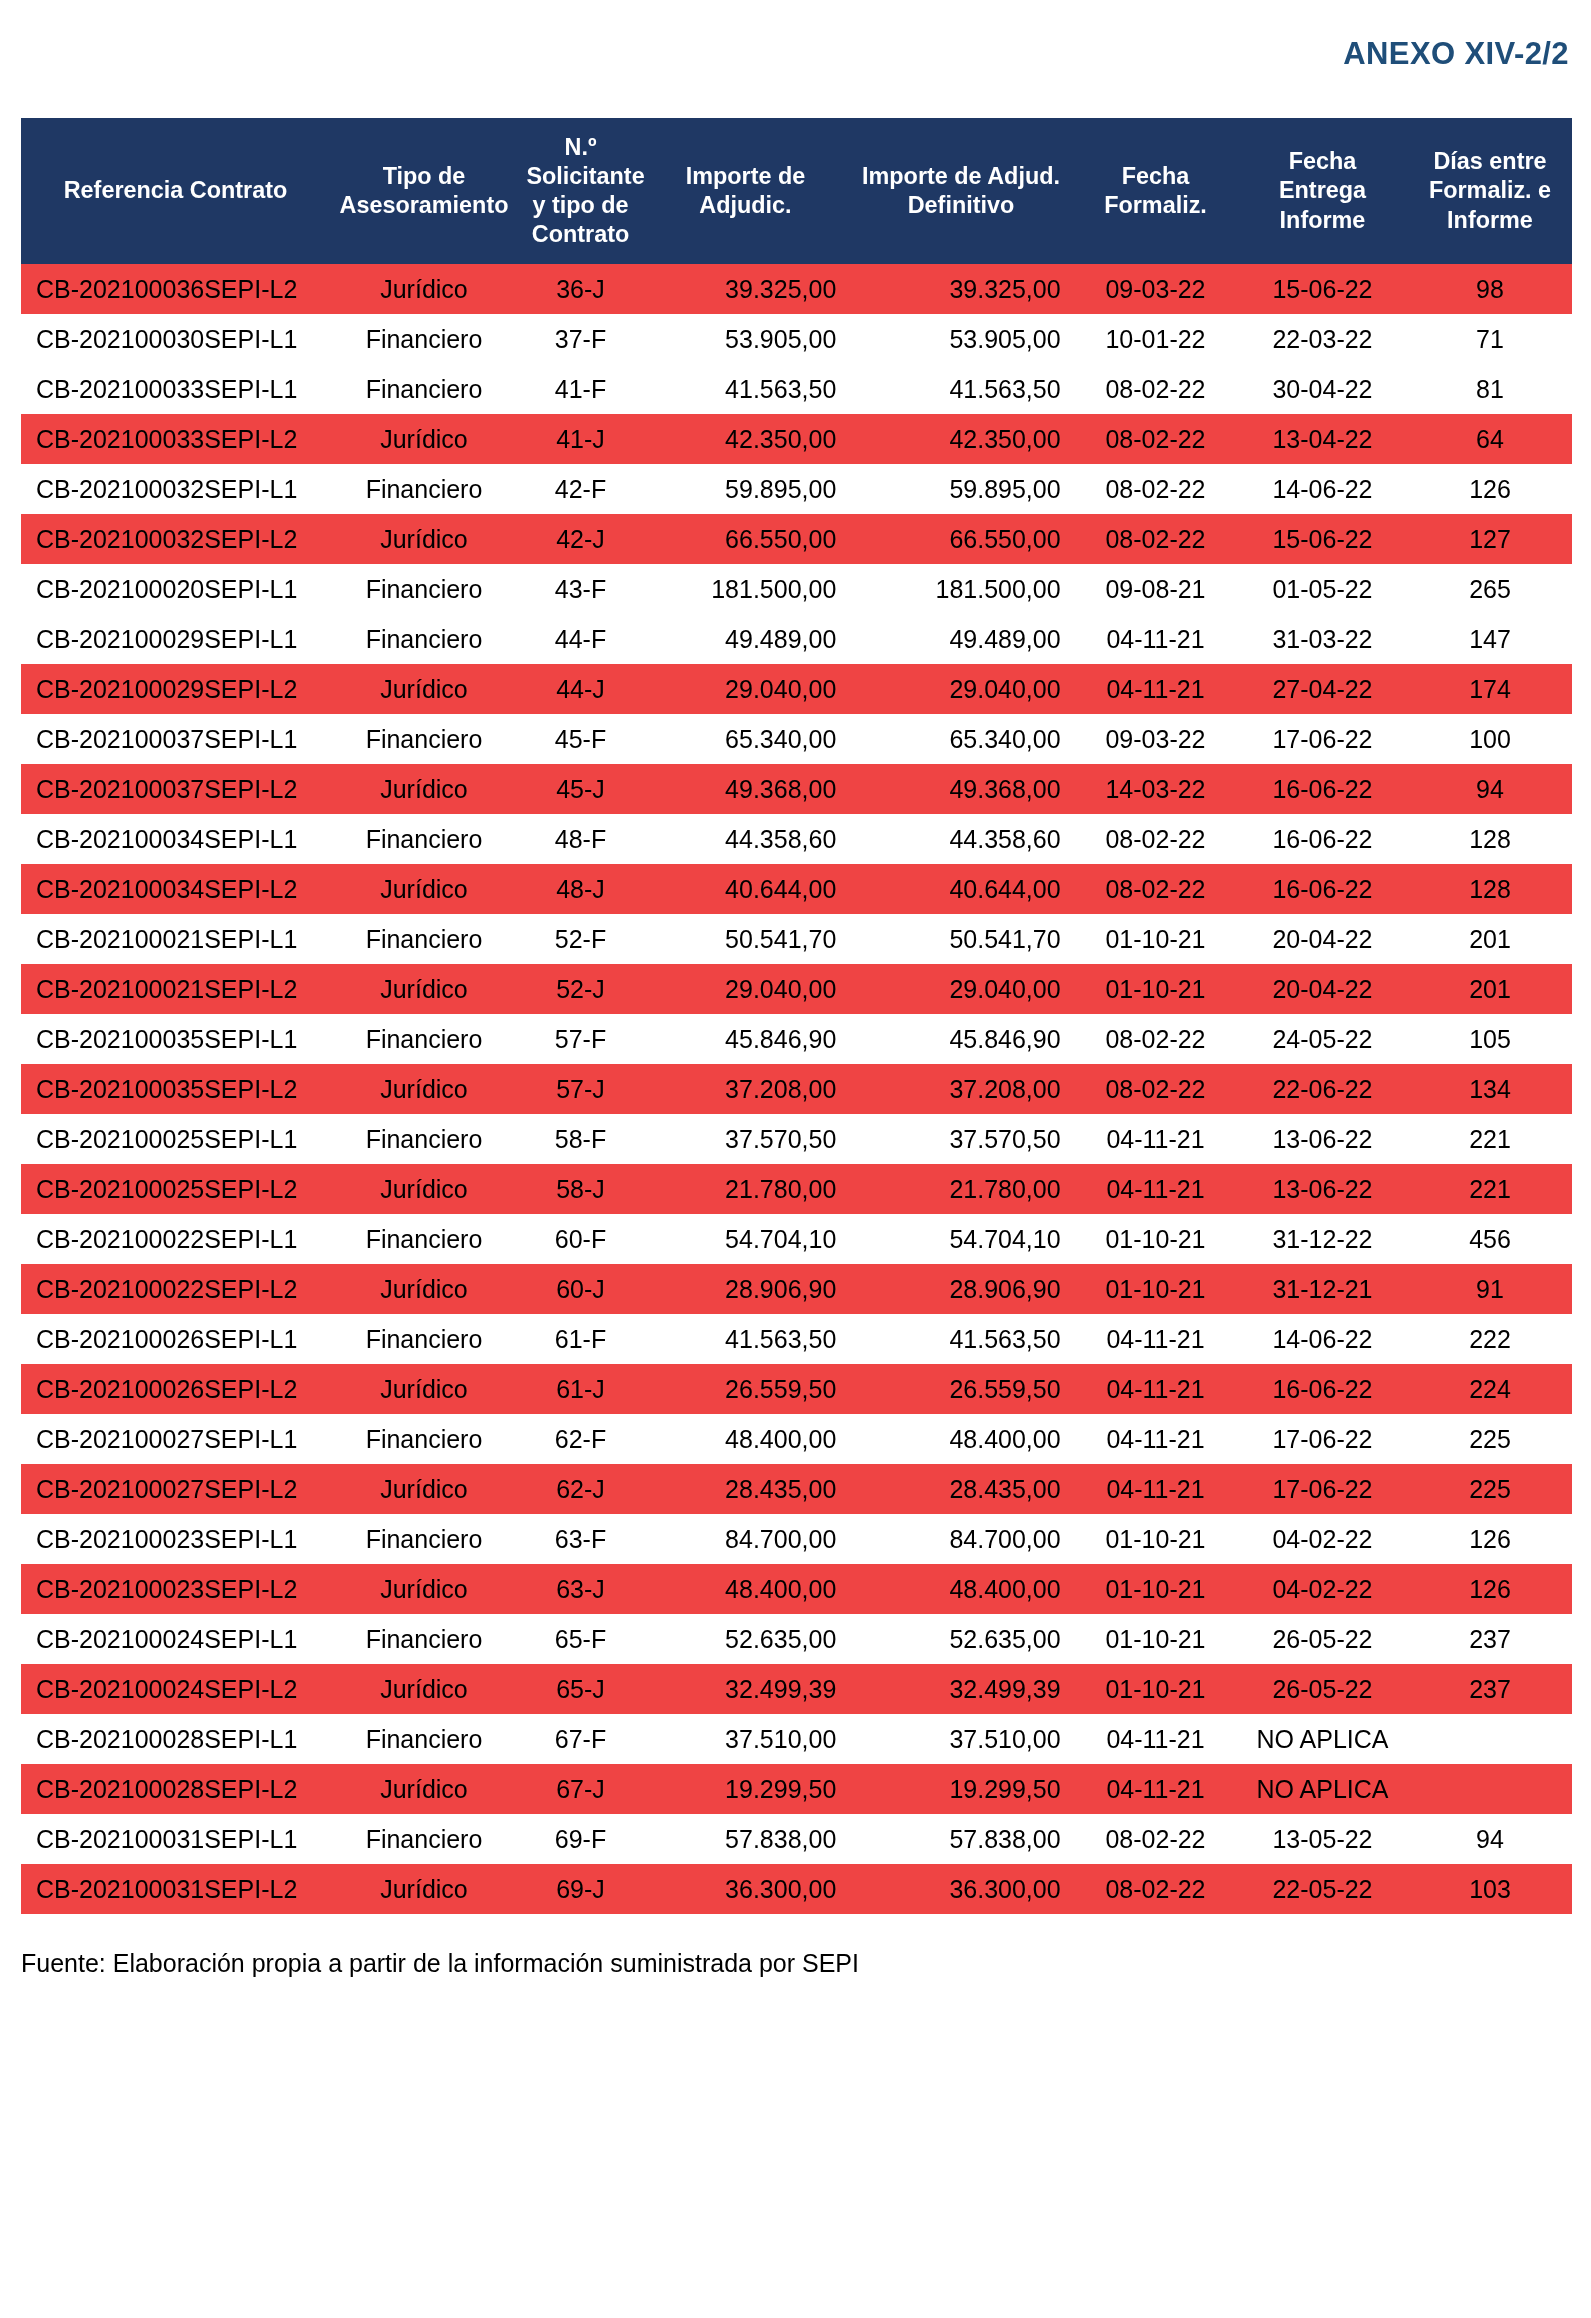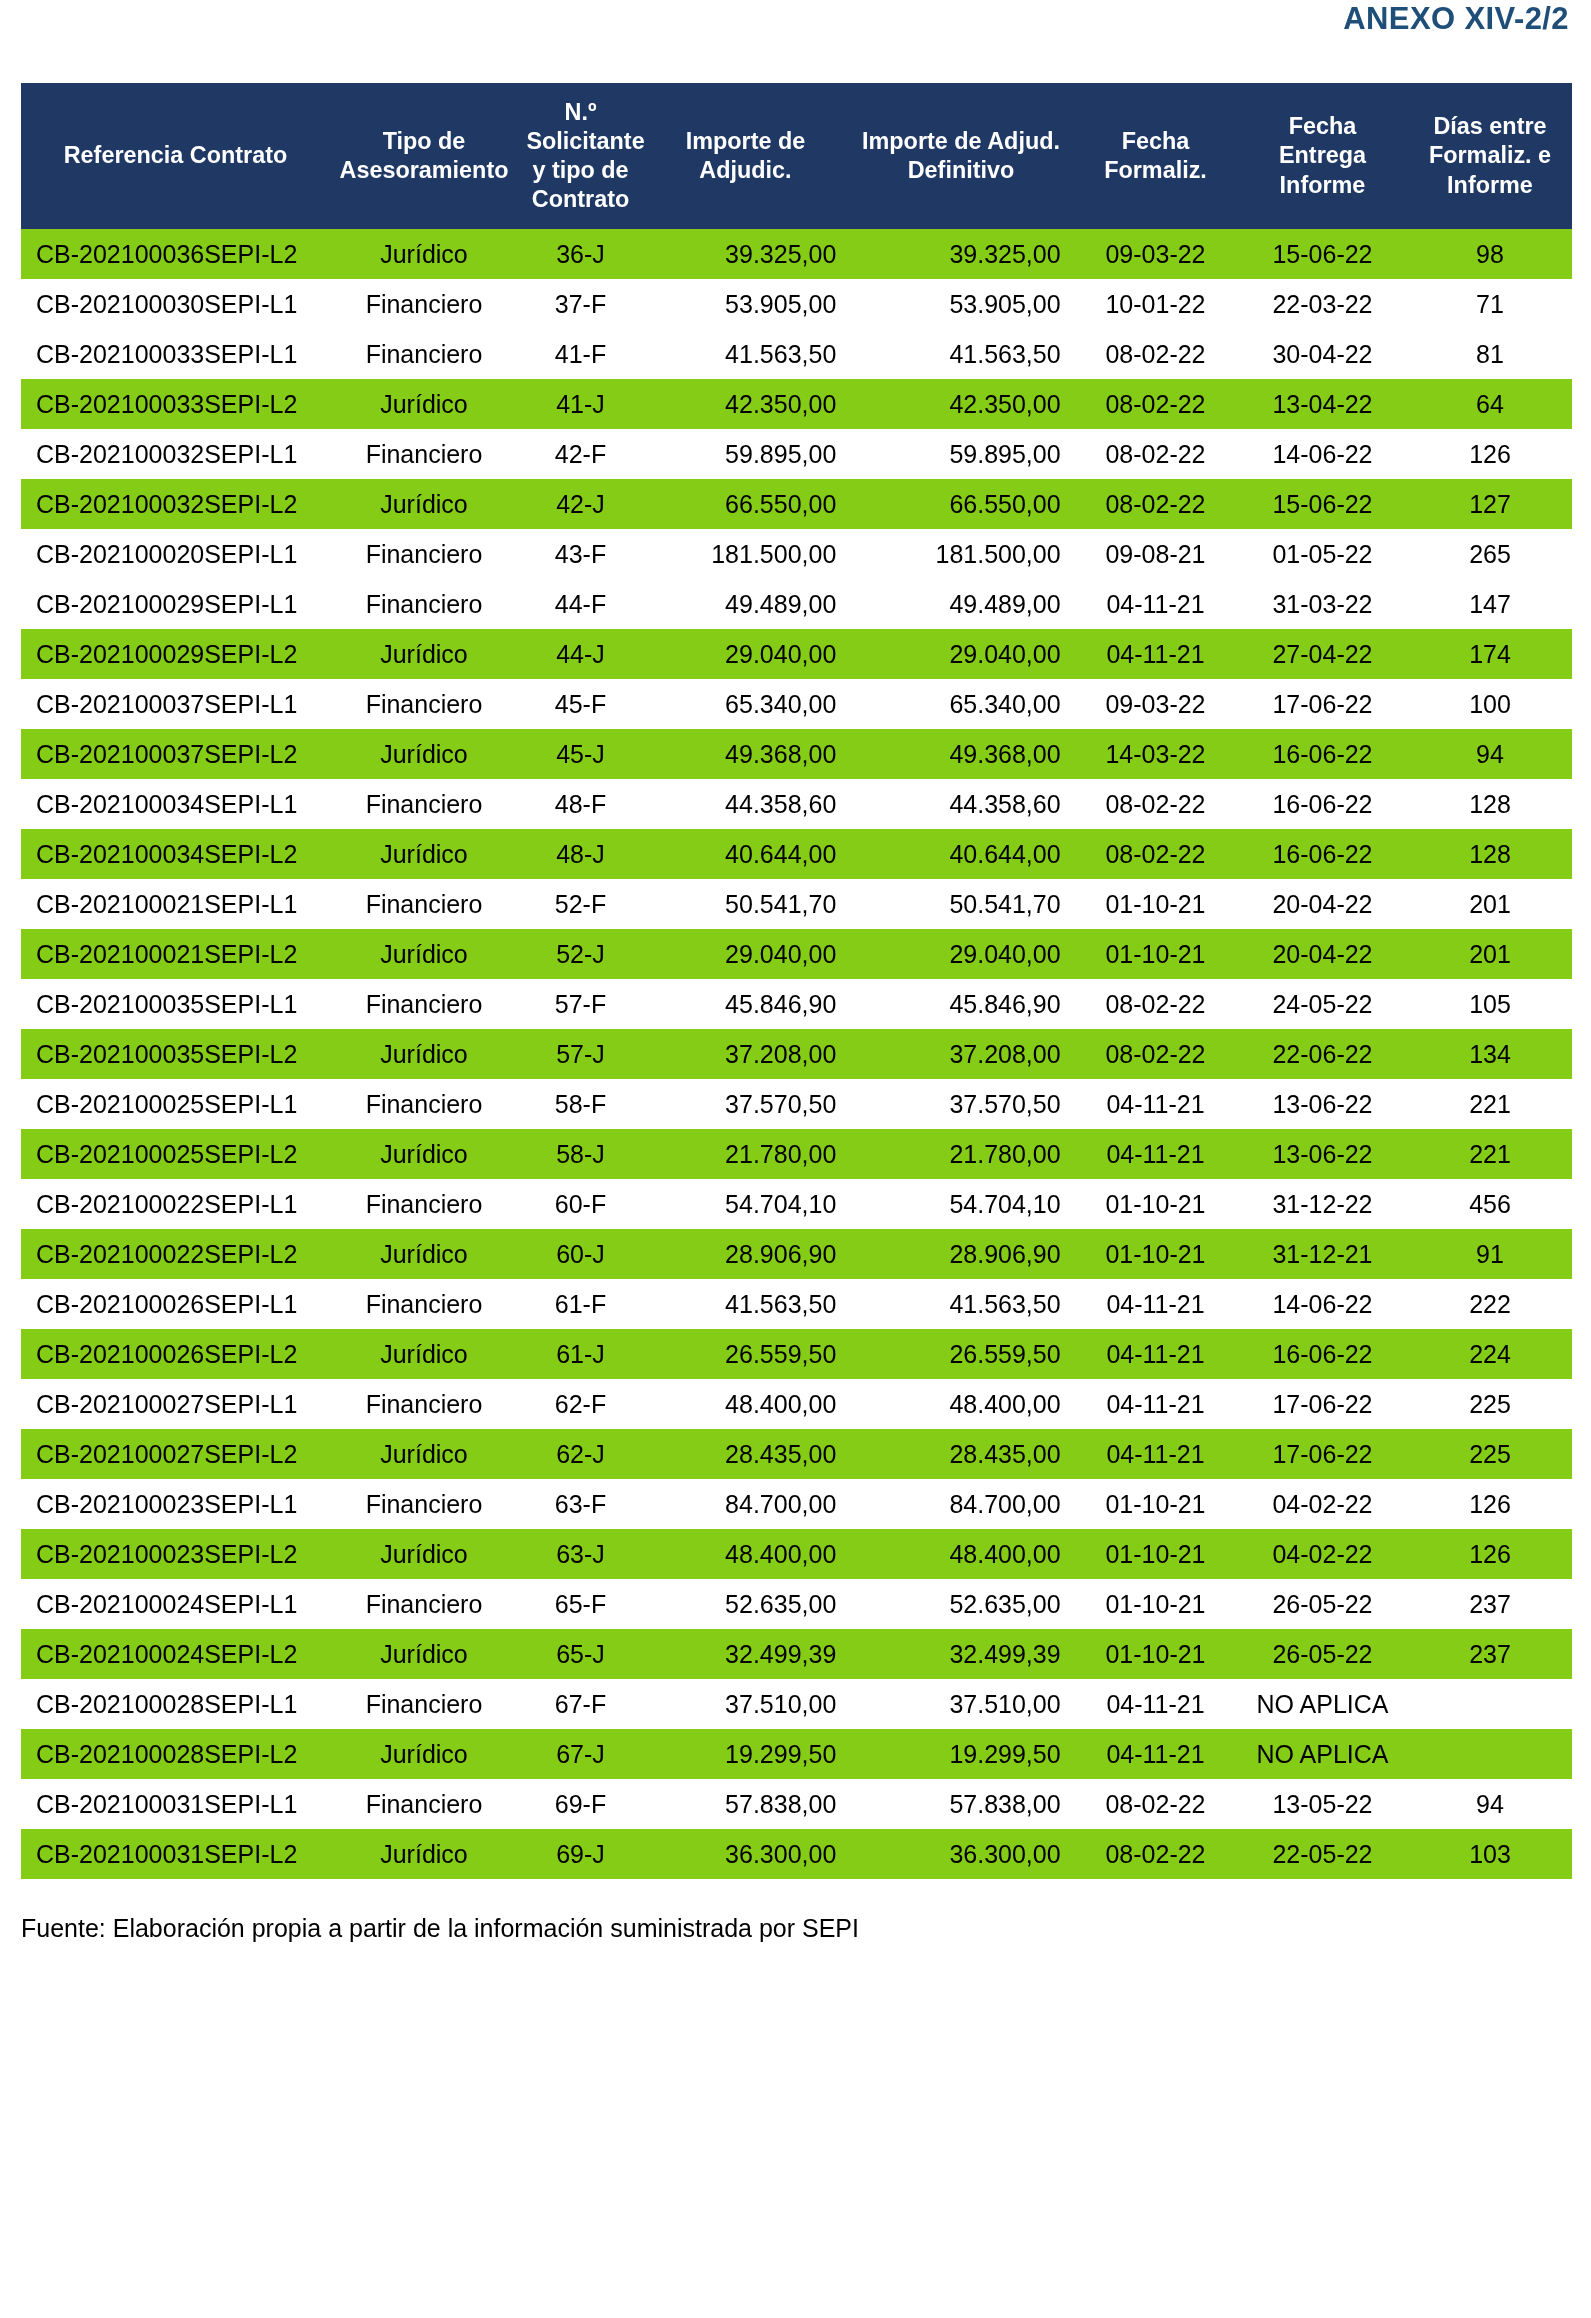--- a/index.html
+++ b/index.html
@@ -12,21 +12,21 @@
     width: 1591px;
     height: 2319px;
     position: relative;
     box-sizing: border-box;
   }
   .page-title {
     text-align: right;
     font-weight: bold;
     font-size: 31px;
     color: #1F4E79;
-    padding: 1px 22px 0 0;
+    padding: 36px 22px 0 0;
     letter-spacing: 0.4px;
   }
   table.data-table {
     border-collapse: collapse;
     table-layout: fixed;
     width: 1550px;
     margin: 46px 20px 0 21px;
   }
   col.c-ref  { width: 309px; }
   col.c-tipo { width: 188px; }
@@ -51,21 +51,21 @@
   tbody td {
     font-size: 25px;
     color: #000000;
     height: 50px;
     padding: 0 8.4px;
     box-sizing: border-box;
     vertical-align: middle;
     white-space: nowrap;
     overflow: hidden;
   }
-  tbody tr.stripe { background: #84cc16; }
+  tbody tr.stripe { background: #ef4444; }
   td.al { text-align: left;  padding-left: 15px; }
   td.ac { text-align: center; }
   td.ar { text-align: right; }
   td.ar.imp1 { padding-right: 11.7px; }
   td.ar.imp2 { padding-right: 13.4px; }
   .source-note {
     margin: 35px 4px 0 21px;
     font-size: 25px;
     color: #000000;
   }

